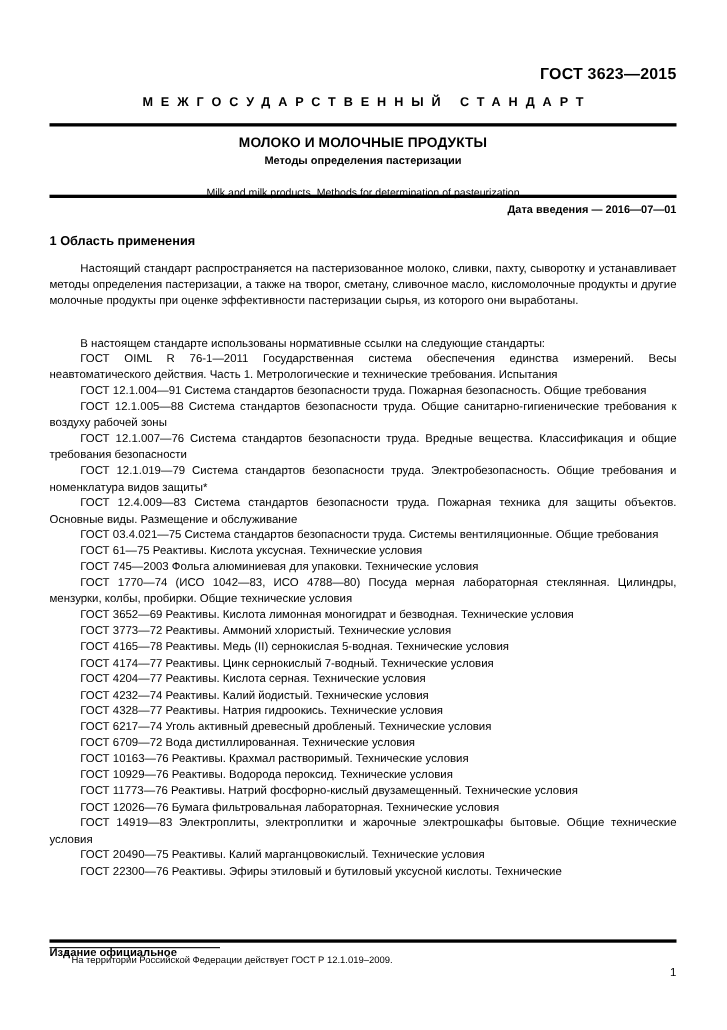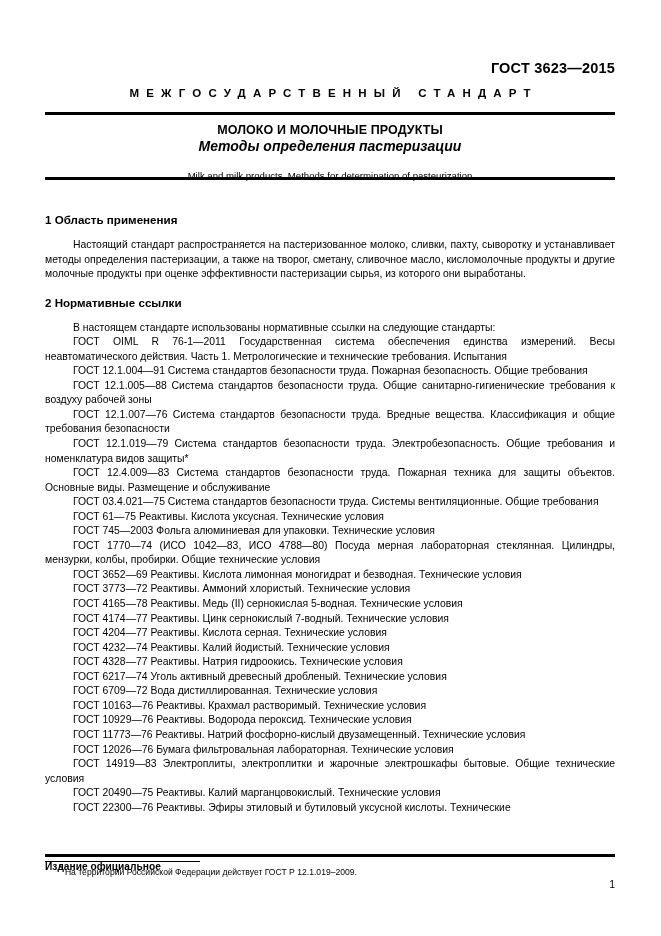--- a/index.html
+++ b/index.html
@@ -66,24 +66,23 @@
     width: 570px;
     text-align: center;
   }
   .title-main {
     font-size: 12.5px;
     font-weight: bold;
     letter-spacing: 0.1px;
     line-height: 16px;
   }
   .title-sub {
-    font-size: 14px;
+    font-size: 10px;
     font-weight: bold;
     line-height: 17px;
-    font-style: italic;
   }
   .title-en {
     margin-top: 14px;
     font-size: 9.6px;
     font-weight: normal;
     line-height: 13px;
   }
 
   
   .date-band {
@@ -208,30 +207,30 @@
     </div>
 
     <div class="title-block">
       <div class="title-main">МОЛОКО И МОЛОЧНЫЕ ПРОДУКТЫ</div>
       <div class="title-sub">Методы определения пастеризации</div>
       <div class="title-en">Milk and milk products. Methods for determination of pasteurization</div>
     </div>
 
     <div class="date-band">
       <div class="rule-heavy"></div>
+      <div class="date-line">Дата введения — 2016—07—01</div>
     </div>
 
     <div class="body">
 
       <h2 class="section">1 Область применения</h2>
       <div class="sp-after-h"></div>
       <p class="para">Настоящий стандарт распространяется на пастеризованное молоко, сливки, пахту, сыворотку и устанавливает методы определения пастеризации, а также на творог, сметану, сливочное масло, кисломолочные продукты и другие молочные продукты при оценке эффективности пастеризации сырья, из которого они выработаны.</p>
 
       <div class="sp-before-h"></div>
-      <h2 class="section">2 Нормативные ссылки</h2>
       <div class="sp-after-h"></div>
 
       <div class="ref-list">
         <p class="flush">В настоящем стандарте использованы нормативные ссылки на следующие стандарты:</p>
         <p>ГОСТ OIML R 76-1—2011 Государственная система обеспечения единства измерений. Весы неавтоматического действия. Часть 1. Метрологические и технические требования. Испытания</p>
         <p>ГОСТ 12.1.004—91 Система стандартов безопасности труда. Пожарная безопасность. Общие требования</p>
         <p>ГОСТ 12.1.005—88 Система стандартов безопасности труда. Общие санитарно-гигиенические требования к воздуху рабочей зоны</p>
         <p>ГОСТ 12.1.007—76 Система стандартов безопасности труда. Вредные вещества. Классификация и общие требования безопасности</p>
         <p>ГОСТ 12.1.019—79 Система стандартов безопасности труда. Электробезопасность. Общие требования и номенклатура видов защиты*</p>
         <p>ГОСТ 12.4.009—83 Система стандартов безопасности труда. Пожарная техника для защиты объектов. Основные виды. Размещение и обслуживание</p>

